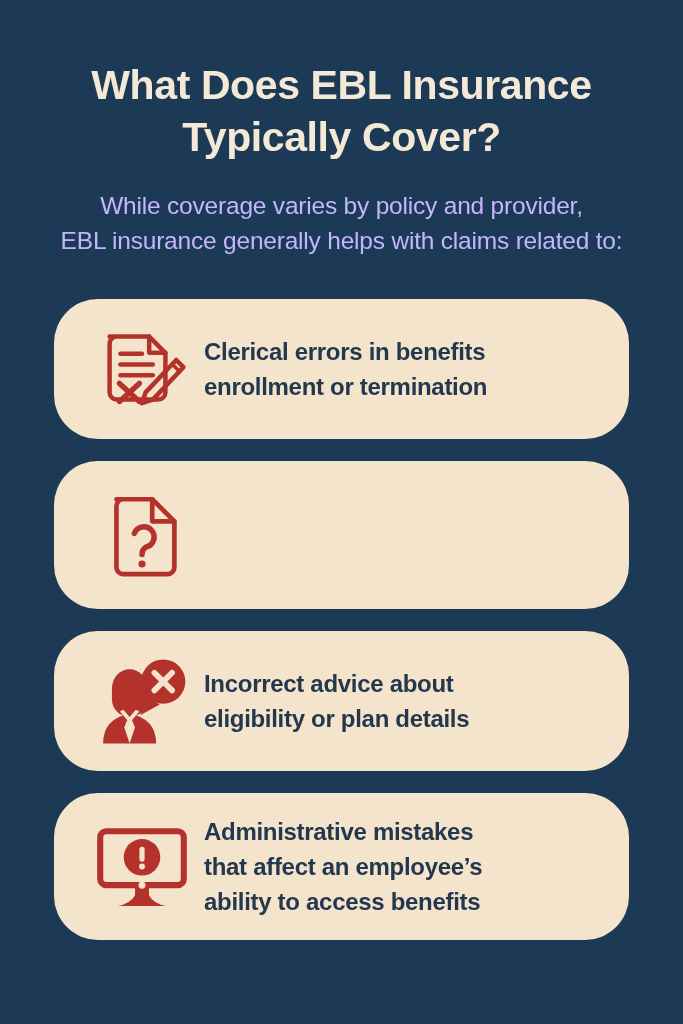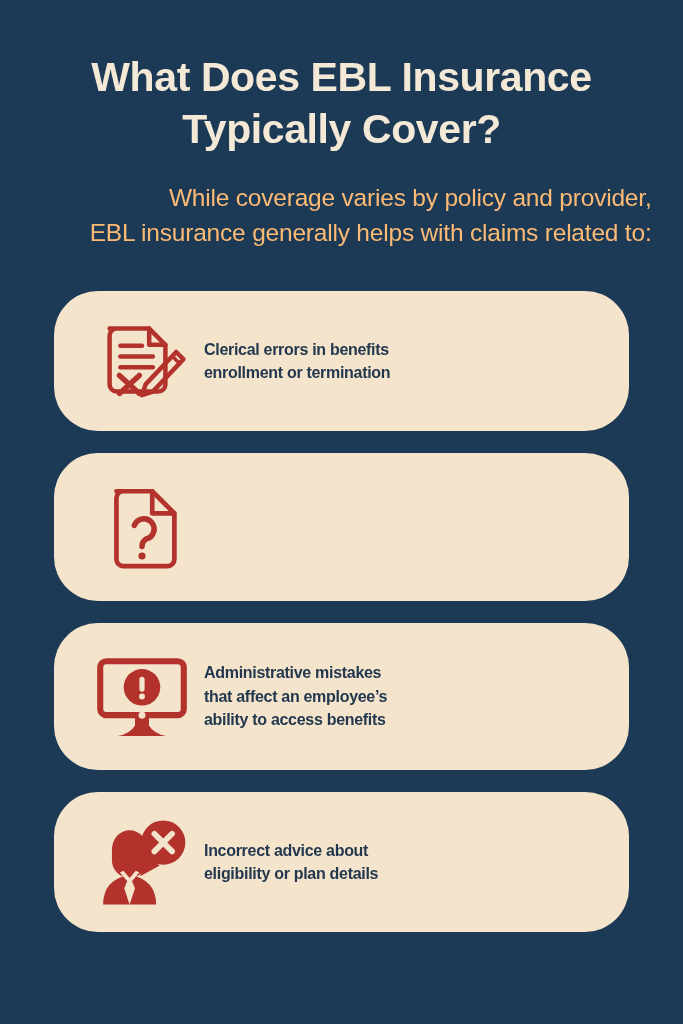--- a/index.html
+++ b/index.html
@@ -31,35 +31,34 @@
     text-align: center;
     padding-top: 44px;
   }
 
   .title {
     color: #f3e9d6;
     font-size: 41px;
     font-weight: bold;
     line-height: 1.26;
     letter-spacing: -0.4px;
-    margin: 8px auto;
+    margin: 16px auto;
     width: 560px;
     white-space: pre-line;
   }
 
   .subtitle {
-    color: #fdba74;
+    color: #c4b5fd;
     font-size: 24.5px;
     font-weight: 400;
     line-height: 1.42;
     margin: 26px auto 0 auto;
     width: 620px;
     white-space: pre-line;
     letter-spacing: -0.2px;
-    text-align: right;
   }
 
   
   .cards {
     margin-top: 40px;
     width: 575px;
     display: flex;
     flex-direction: column;
     gap: 22px;
   }
@@ -83,21 +82,21 @@
     justify-content: center;
     margin-right: 14px;
   }
 
   .card-icon svg {
     display: block;
   }
 
   .card-text {
     color: #23384f;
-    font-size: 16px;
+    font-size: 24px;
     font-weight: bold;
     line-height: 1.46;
     letter-spacing: -0.3px;
     white-space: pre-line;
   }
 
   
   .card.h1 { min-height: 140px; }
   .card.h2 { min-height: 148px; }
   .card.h3 { min-height: 147px; }
@@ -144,20 +143,43 @@
       <div class="card-icon">
         <svg width="86" height="92" viewBox="0 0 100 108" aria-hidden="true">
           <path d="M20 12 h42 l26 26 v54 a8 8 0 0 1 -8 8 H28 a8 8 0 0 1 -8 -8 V20 a8 8 0 0 1 8 -8 z" fill="none" stroke="#b3322c" stroke-width="5.5" stroke-linejoin="round"></path>
           <path d="M62 12 v26 h26" fill="none" stroke="#b3322c" stroke-width="5.5" stroke-linejoin="round" stroke-linecap="round"></path>
           <path d="M41 52 a12 12 0 1 1 14 16 q-5 3 -5 9" fill="none" stroke="#b3322c" stroke-width="6.5" stroke-linecap="round" stroke-linejoin="round"></path>
           <circle cx="50" cy="88" r="4.2" fill="#b3322c"></circle>
         </svg>
       </div>
     </div>
 
+    <div class="card h4">
+      <div class="card-icon">
+        <svg width="92" height="90" viewBox="0 0 104 100" aria-hidden="true">
+
+          <path d="M38 14 a20 22 0 0 1 20 22 v12 a20 20 0 0 1 -40 0 V36 a20 22 0 0 1 20 -22 z" fill="#b3322c"></path>
+
+          <path d="M8 98 q0 -28 30 -34 l0 0 q30 6 30 34 z" fill="#b3322c"></path>
+
+          <path d="M27 62 l11 13 11 -13 l-4 -2 -7 8 -7 -8 z" fill="#f4e4cb"></path>
+
+          <path d="M35 72 h6 l3 8 -6 18 -6 -18 z" fill="#f4e4cb"></path>
+
+          <circle cx="76" cy="28" r="25" fill="#b3322c"></circle>
+          <path d="M58 44 l-8 22 22 -12 z" fill="#b3322c"></path>
+
+          <line x1="66" y1="18" x2="86" y2="38" stroke="#f4e4cb" stroke-width="6.5" stroke-linecap="round"></line>
+          <line x1="86" y1="18" x2="66" y2="38" stroke="#f4e4cb" stroke-width="6.5" stroke-linecap="round"></line>
+        </svg>
+      </div>
+      <div class="card-text">Incorrect advice about
+eligibility or plan details</div>
+    </div>
+
     <div class="card h3">
       <div class="card-icon">
         <svg width="94" height="90" viewBox="0 0 108 100" aria-hidden="true">
 
           <rect x="6" y="10" width="96" height="62" rx="7" fill="none" stroke="#b3322c" stroke-width="7"></rect>
 
           <rect x="46" y="70" width="16" height="16" fill="#b3322c"></rect>
 
           <path d="M26 96 q14 -2 20 -12 h16 q6 10 20 12 z" fill="#b3322c"></path>
 
@@ -166,37 +188,14 @@
           <circle cx="54" cy="40" r="21" fill="#b3322c"></circle>
           <rect x="51" y="28" width="6" height="17" rx="3" fill="#f4e4cb"></rect>
           <circle cx="54" cy="50.5" r="3.4" fill="#f4e4cb"></circle>
         </svg>
       </div>
       <div class="card-text">Administrative mistakes
 that affect an employee’s
 ability to access benefits</div>
     </div>
 
-    <div class="card h4">
-      <div class="card-icon">
-        <svg width="92" height="90" viewBox="0 0 104 100" aria-hidden="true">
-
-          <path d="M38 14 a20 22 0 0 1 20 22 v12 a20 20 0 0 1 -40 0 V36 a20 22 0 0 1 20 -22 z" fill="#b3322c"></path>
-
-          <path d="M8 98 q0 -28 30 -34 l0 0 q30 6 30 34 z" fill="#b3322c"></path>
-
-          <path d="M27 62 l11 13 11 -13 l-4 -2 -7 8 -7 -8 z" fill="#f4e4cb"></path>
-
-          <path d="M35 72 h6 l3 8 -6 18 -6 -18 z" fill="#f4e4cb"></path>
-
-          <circle cx="76" cy="28" r="25" fill="#b3322c"></circle>
-          <path d="M58 44 l-8 22 22 -12 z" fill="#b3322c"></path>
-
-          <line x1="66" y1="18" x2="86" y2="38" stroke="#f4e4cb" stroke-width="6.5" stroke-linecap="round"></line>
-          <line x1="86" y1="18" x2="66" y2="38" stroke="#f4e4cb" stroke-width="6.5" stroke-linecap="round"></line>
-        </svg>
-      </div>
-      <div class="card-text">Incorrect advice about
-eligibility or plan details</div>
-    </div>
-
   </div>
 </div>
 
 </body></html>

